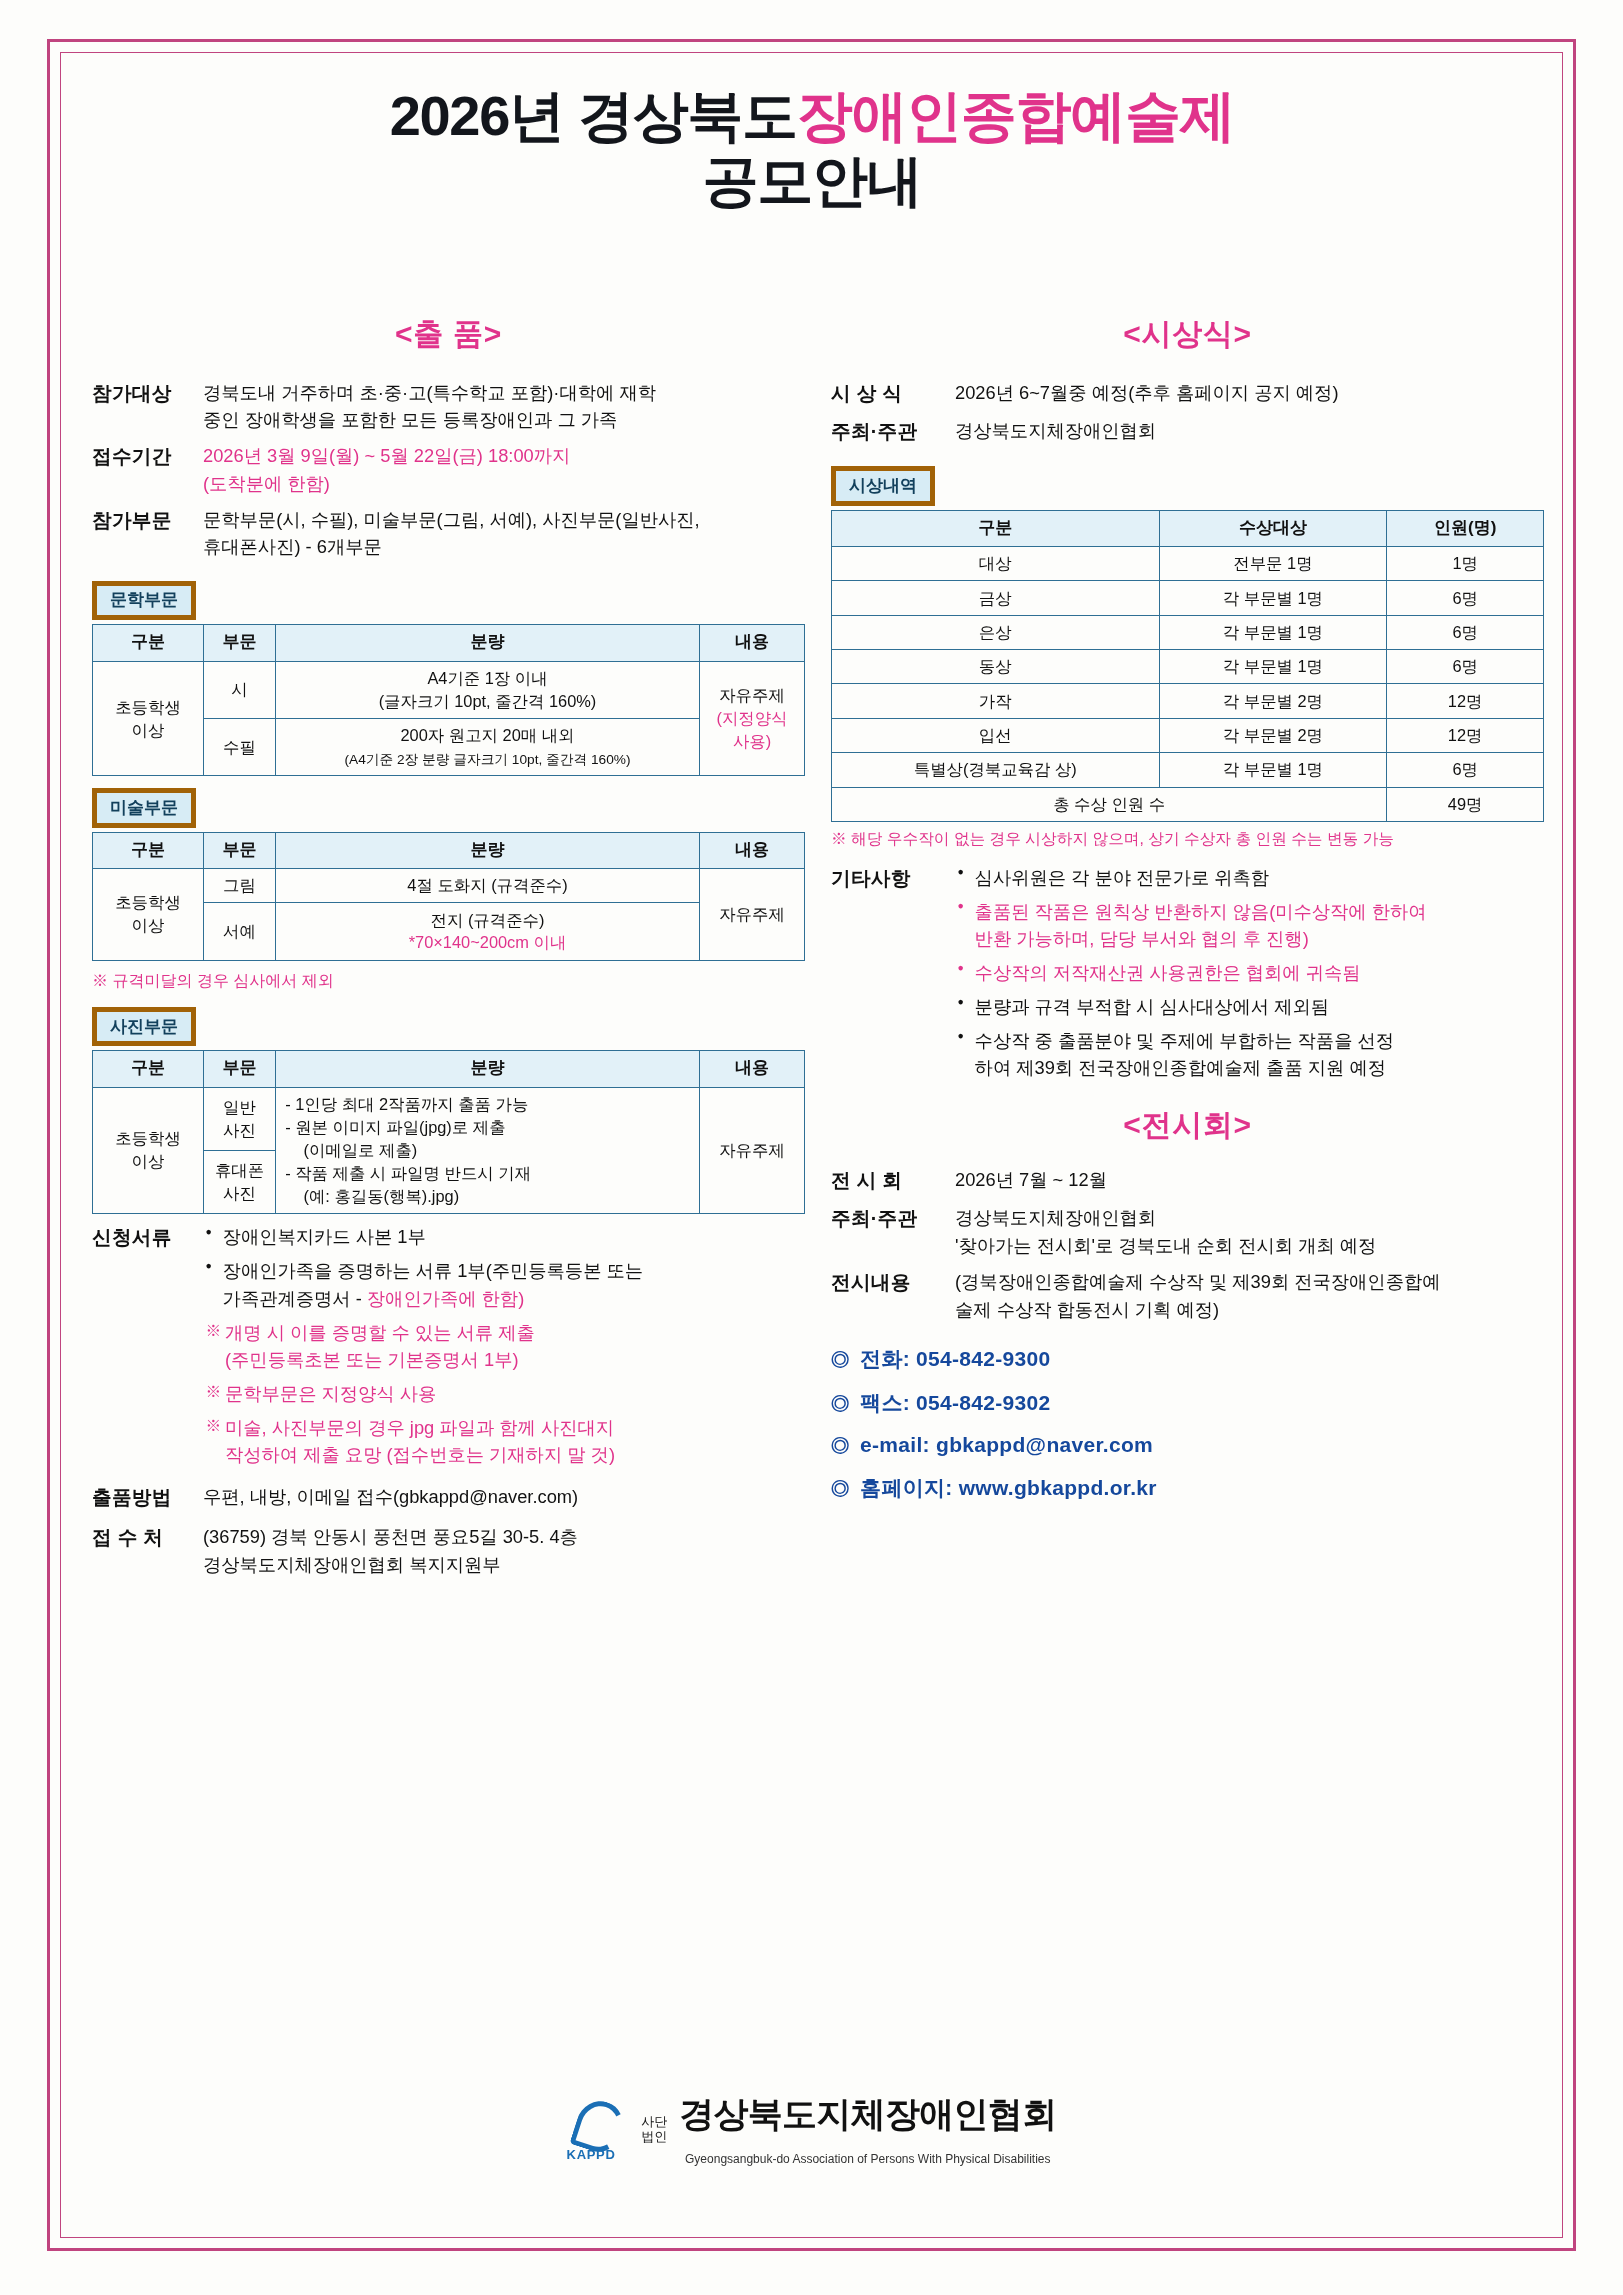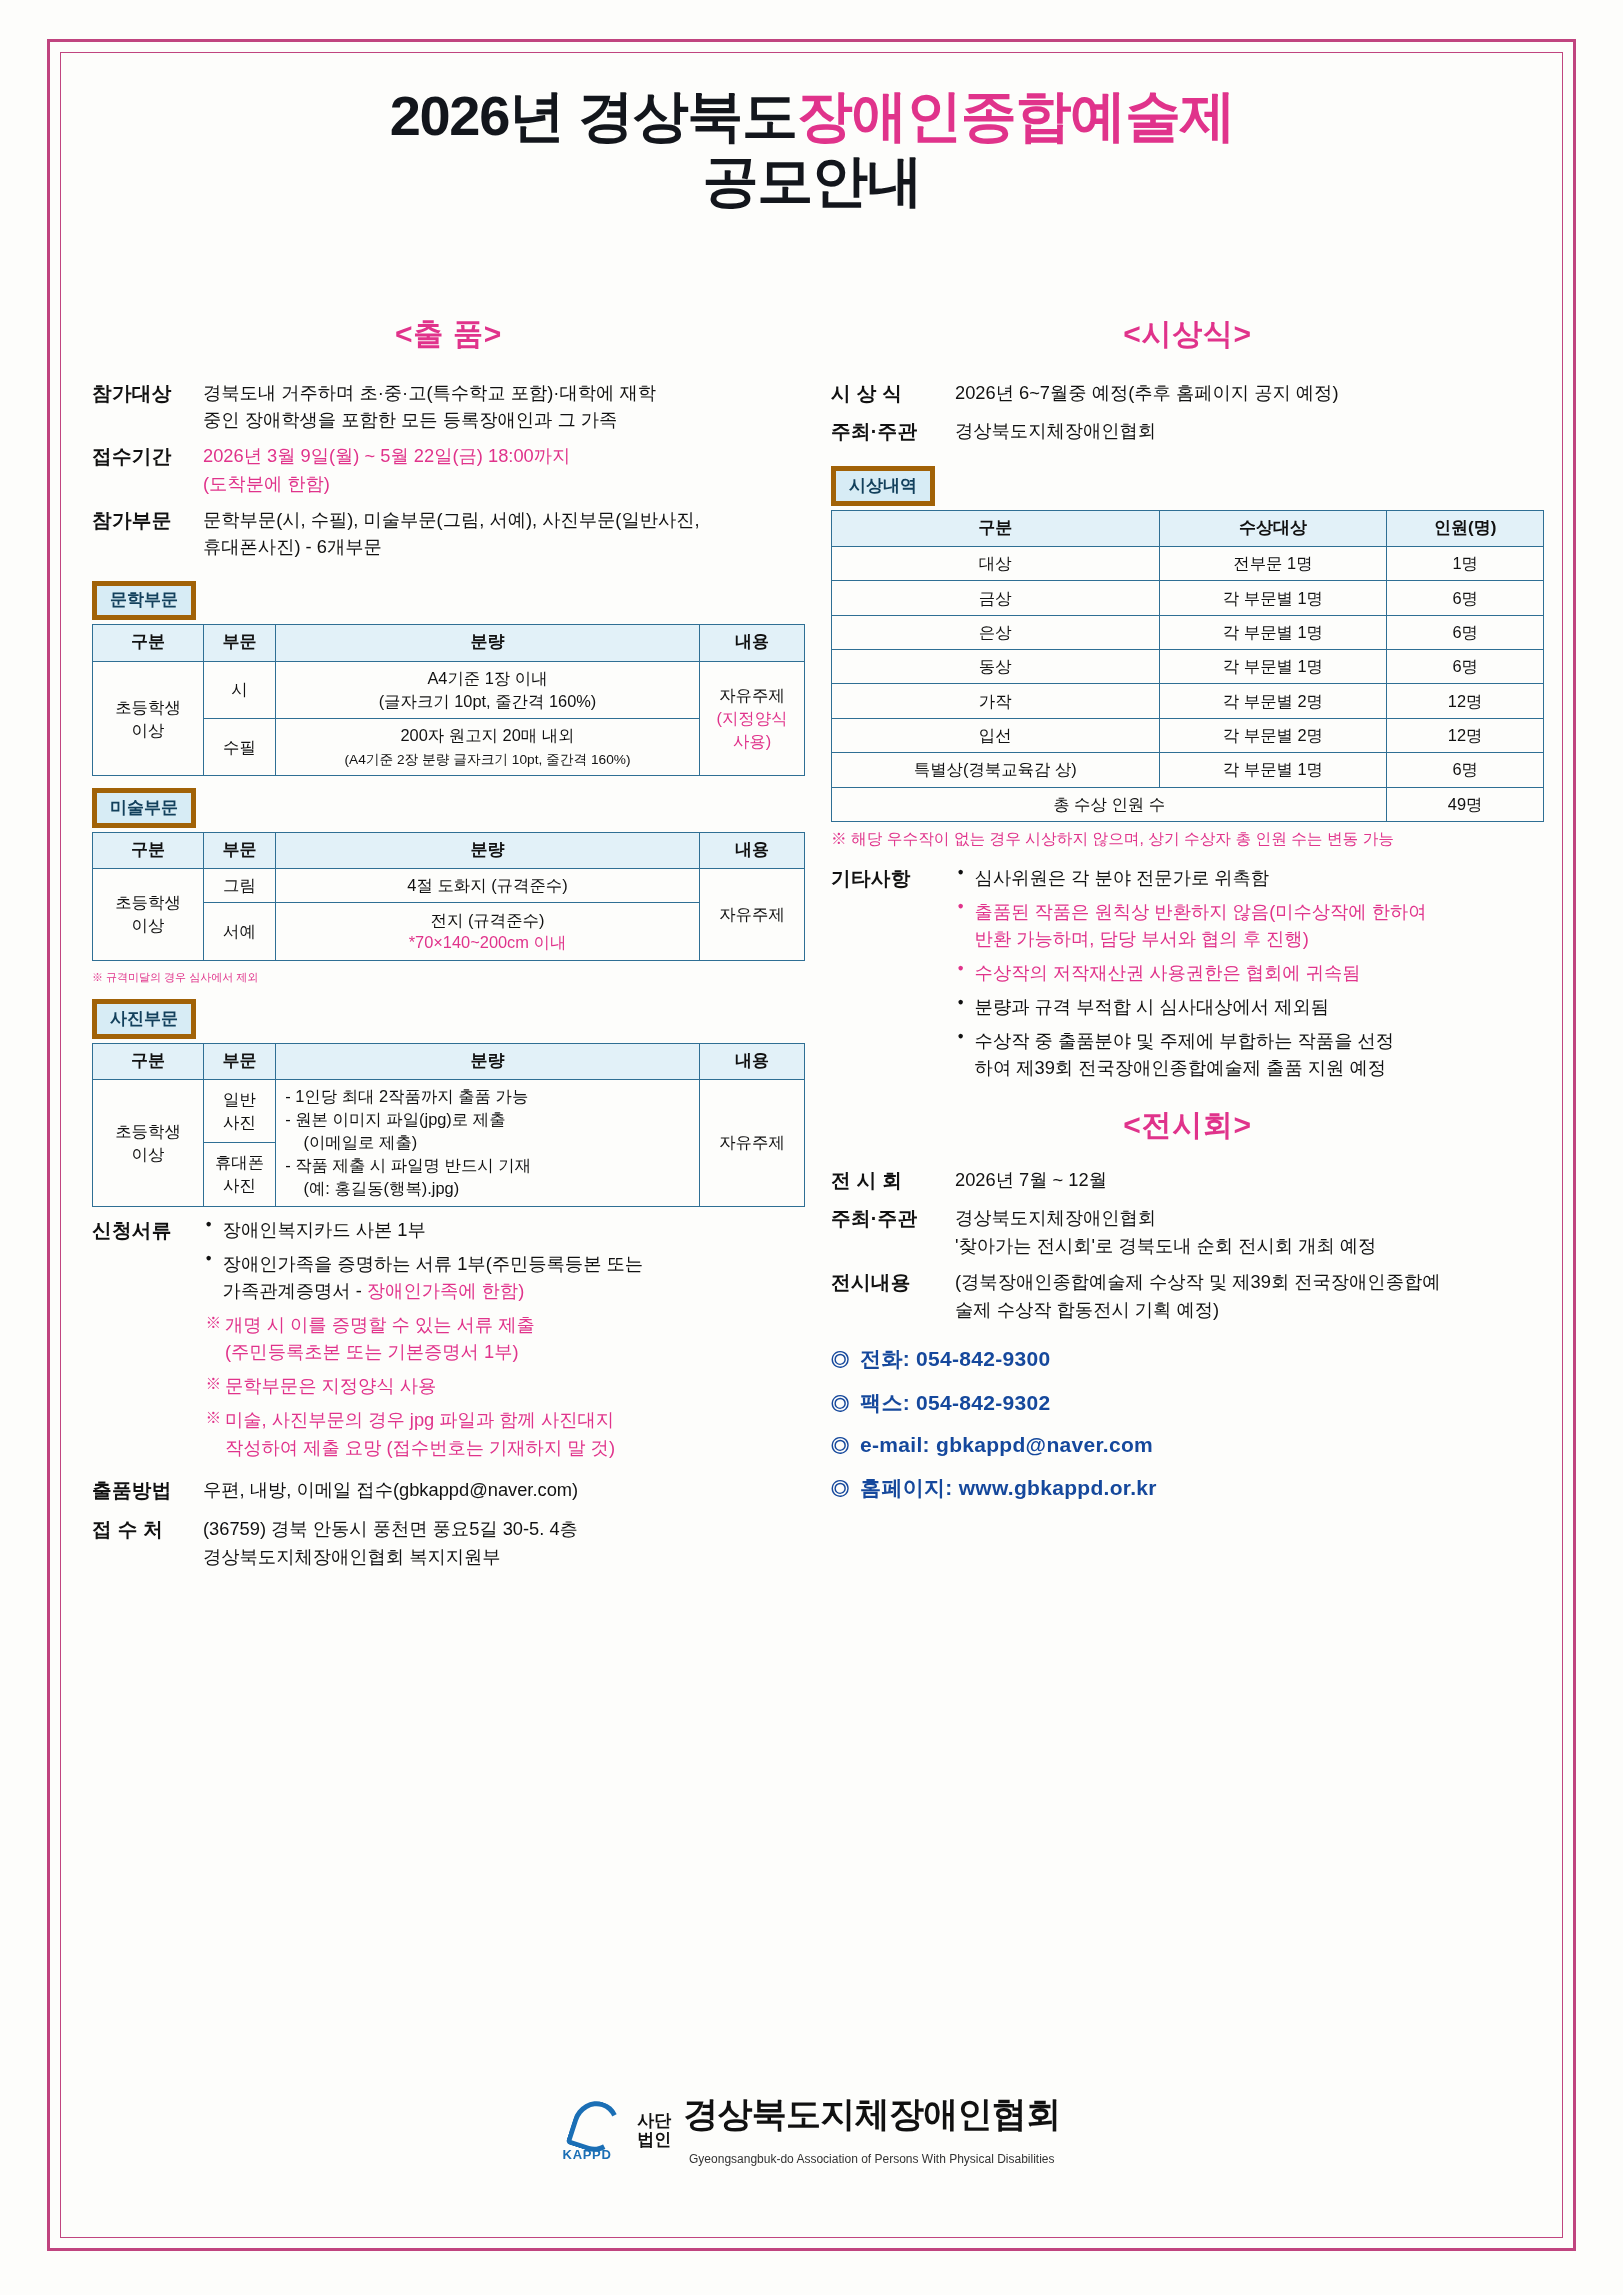--- a/index.html
+++ b/index.html
@@ -134,21 +134,21 @@
     line-height: 1.4;
   }
   table.grid th {
     background: #e2f1f8;
     font-weight: 700;
     font-size: 17px;
     padding: 5.2px 2.6px 6.5px;
   }
   .small { font-size: 13.7px; }
   .note {
-    font-size: 11px;
+    font-size: 16px;
     color: #e0338b;
     margin: 7.9px 0 2.6px 0;
     line-height: 1.5;
   }
 
   
   ul.bul {
     list-style: none;
     margin: 0;
     padding: 0;
@@ -225,22 +225,22 @@
   }
   .logo-kappd {
     position: absolute;
     left: 0; bottom: 0;
     font-size: 13px;
     font-weight: 700;
     color: #1b6fb5;
     letter-spacing: 0.7px;
   }
   .logo-sadan {
-    font-size: 17px;
-    font-weight: 700;
+    font-size: 13px;
+    font-weight: 400;
     color: #111;
     line-height: 1.15;
     text-align: center;
   }
   .logo-name {
     font-size: 35px;
     font-weight: 700;
     color: #111;
     letter-spacing: -0.7px;
     line-height: 1.1;

